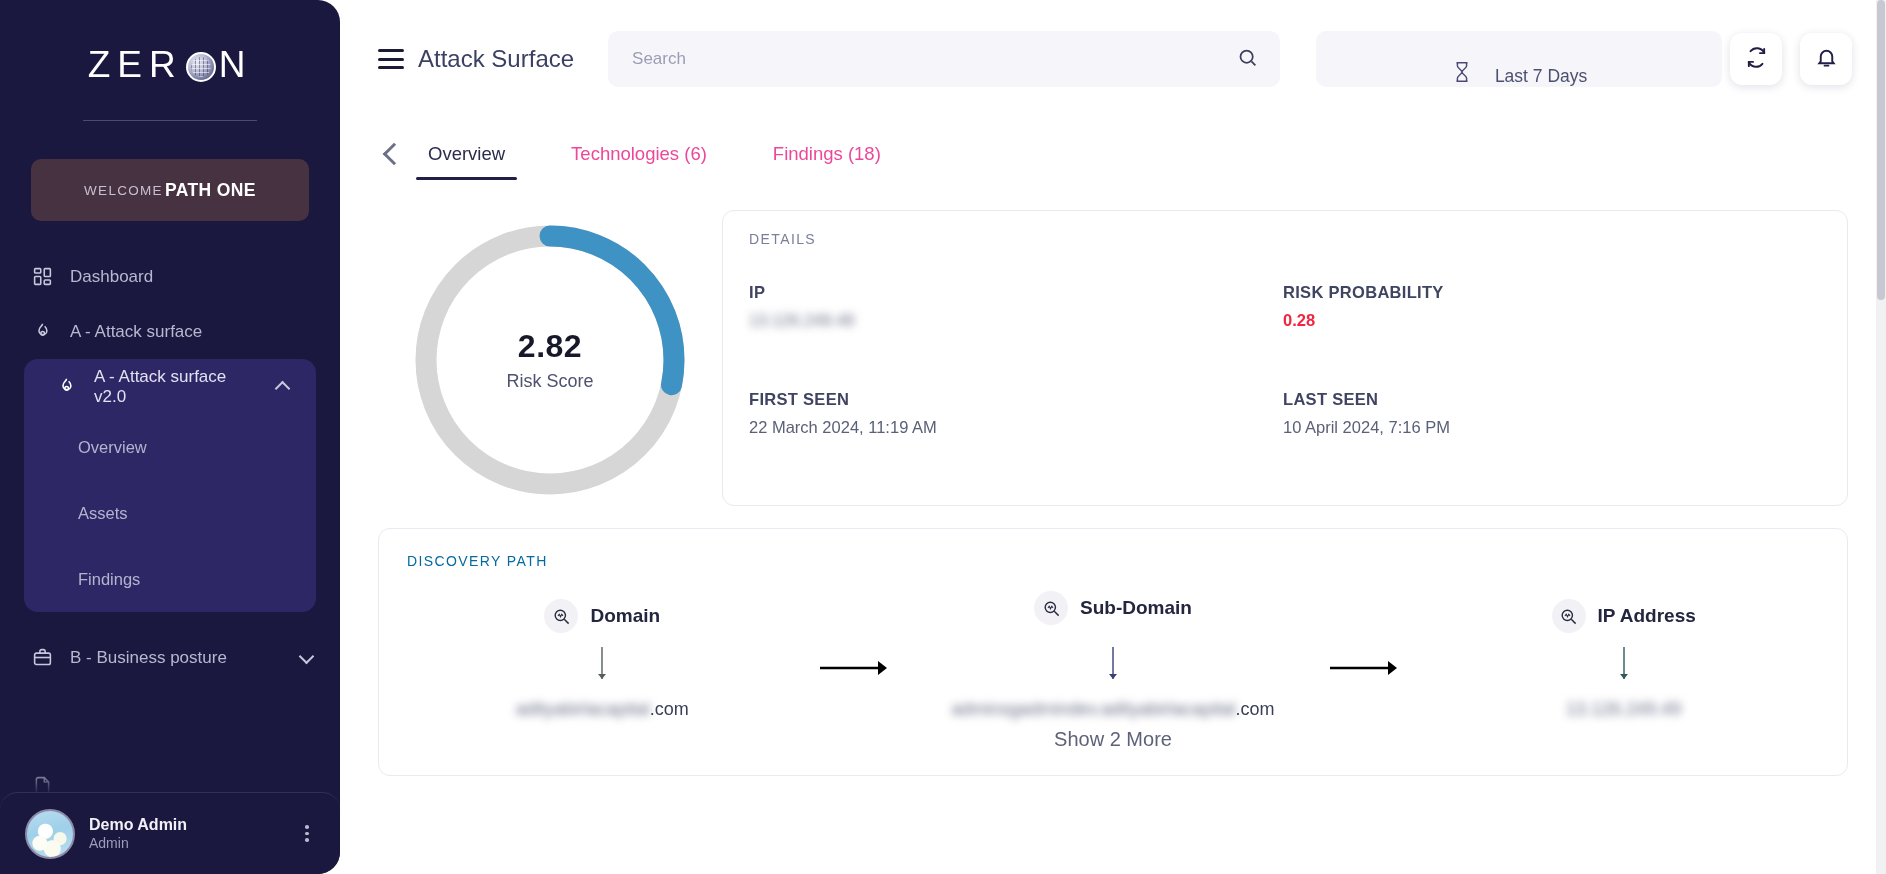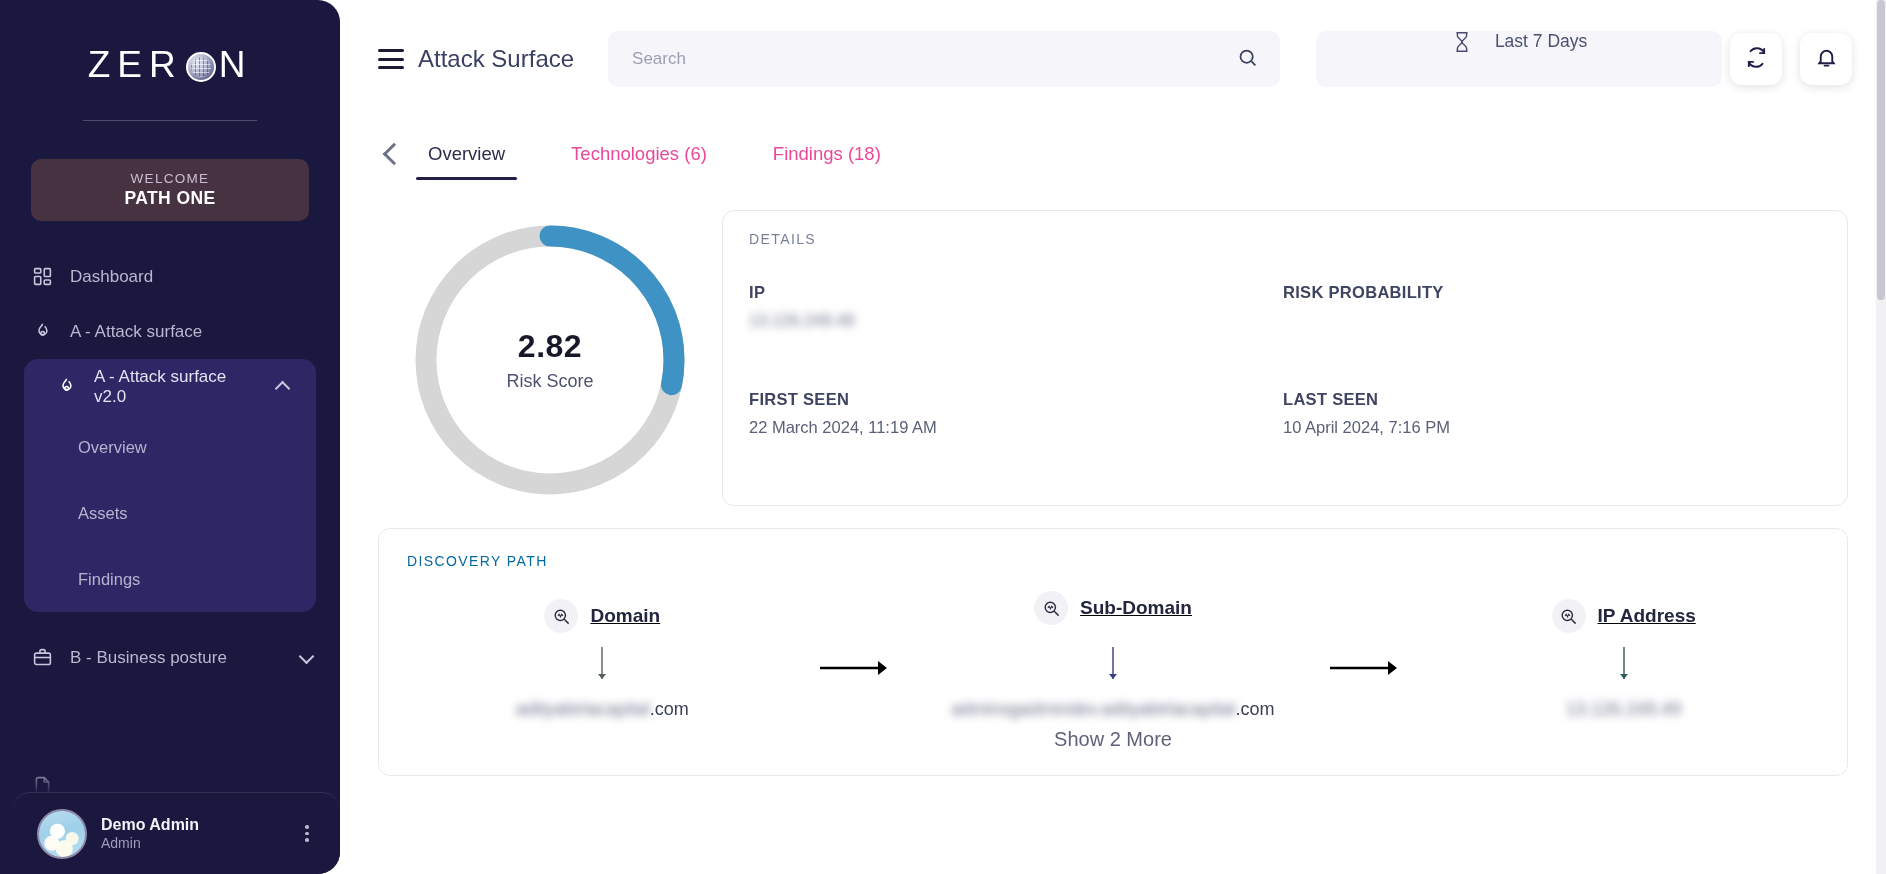--- a/index.html
+++ b/index.html
@@ -33,21 +33,21 @@
   .logo-globe::after {
     content:""; position:absolute; inset:3px; border-radius:50%;
     background:
       repeating-linear-gradient(0deg, rgba(255,255,255,.55) 0 1px, transparent 1px 4px),
       repeating-linear-gradient(90deg, rgba(40,40,80,.45) 0 1px, transparent 1px 4px);
   }
   .logo-divider { width: 174px; height: 1px; background: rgba(255,255,255,0.22); margin: 34px auto 0; }
 
   .welcome-card {
     margin: 38px 31px 0 31px; height: 62px; border-radius: 10px;
-    background: #473242; display: flex; flex-direction: column;
+    background: #473242; display: flex; flex-direction: row;
     align-items: center; justify-content: center; gap: 2px;
   }
   .welcome-label { font-size: 13.5px; letter-spacing: 1.3px; color: #c9bfd2; }
   .welcome-name { font-size: 17.5px; font-weight: 700; color: #ffffff; letter-spacing: .4px; }
 
   .nav { margin-top: 28px; }
   .nav-item {
     display: flex; align-items: center; gap: 17px;
     height: 55px; padding: 0 26px 0 32px; color: #b9b7cf; font-size: 17px;
     cursor: pointer; position: relative;
@@ -70,21 +70,21 @@
   .icon-svg { width: 21px; height: 21px; flex: 0 0 21px; display:block; }
   .nav-fade {
     position: absolute; left: 0; right: 0; bottom: 68px; height: 42px;
     padding-left: 32px; display: flex; align-items: center; gap: 17px;
     color: #b9b7cf; font-size: 17px;
     -webkit-mask-image: linear-gradient(to bottom, #000 0%, transparent 72%);
             mask-image: linear-gradient(to bottom, #000 0%, transparent 72%);
   }
 
   .user-bar {
-    position: absolute; left: 12px; right: 0; bottom: 0; height: 82px;
+    position: absolute; left: 0; right: 0; bottom: 0; height: 82px;
     background: #1b1840; border-top: 1px solid rgba(255,255,255,.10);
     display: flex; align-items: center; padding: 0 22px 0 25px; gap: 14px; border-radius: 18px;
   }
   .avatar {
     width: 50px; height: 50px; border-radius: 50%; flex: 0 0 50px;
     border: 2px solid #8d8aa8;
     background:
       radial-gradient(circle at 28% 70%, #fdfdf5 0 7px, transparent 8px),
       radial-gradient(circle at 55% 82%, #fbfbef 0 8px, transparent 9px),
       radial-gradient(circle at 72% 60%, #f7f7ea 0 6px, transparent 7px),
@@ -110,21 +110,21 @@
     background: #f6f6fa; display: flex; align-items: center; padding: 0 22px 0 24px;
   }
   .search-box input {
     flex: 1; border: 0; outline: 0; background: transparent;
     font-size: 17px; color: #701a75; font-family: inherit;
   }
   .search-box input::placeholder { color: #9b9db4; }
 
   .date-filter {
     margin-left: 36px; width: 406px; height: 56px; border-radius: 10px;
-    background: #f6f6fa; display: flex; align-items: flex-start; justify-content: center;
+    background: #f6f6fa; display: flex; align-items: flex-end; justify-content: center;
     gap: 22px; cursor: pointer;
   }
   .date-filter .df-label { font-size: 17.5px; color: #4b5070; }
 
   .icon-btn {
     width: 52px; height: 52px; border-radius: 12px; background: #ffffff;
     box-shadow: 0 2px 9px rgba(40,40,90,.14);
     display: flex; align-items: center; justify-content: center; cursor: pointer;
   }
   .icon-btn + .icon-btn { margin-left: 18px; }
@@ -175,21 +175,21 @@
   .blurred { filter: blur(4.2px); color: #6a6f88; user-select: none; }
 
   
   .discovery-card {
     margin-top: 22px; border: 1px solid #e9e9f1; border-radius: 12px; background: #fff;
     padding: 24px 28px 30px 28px; height: 248px; position: relative;
   }
   .disc-heading { font-size: 14px; letter-spacing: 1.4px; color: #0369a1; }
   .disc-flow { display: flex; align-items: flex-start; margin-top: 30px; }
   .disc-node { flex: 1; display: flex; flex-direction: column; align-items: center; }
-  .disc-node-head { display: flex; align-items: center; gap: 12px; text-decoration: underline; }
+  .disc-node-head { display: flex; align-items: center; gap: 12px; }
   .disc-badge {
     width: 34px; height: 34px; border-radius: 50%; background: #f2f2f6;
     display: flex; align-items: center; justify-content: center; flex: 0 0 34px;
   }
   .disc-title { font-size: 19px; font-weight: 700; color: #23263f; }
   .disc-down { margin: 12px 0 10px; }
   .disc-value { font-size: 18px; color: #3a3f58; white-space: nowrap; }
   .disc-more { font-size: 20px; color: #5d6279; margin-top: 8px; cursor: pointer; }
   .disc-arrow { width: 120px; flex: 0 0 120px; display: flex; align-items: center; justify-content: center; padding-top: 58px; }
 
@@ -389,20 +389,21 @@
           <div class="card-heading">DETAILS</div>
           <div class="detail-grid">
 
             <div>
               <div class="detail-key">IP</div>
               <div class="detail-val blurred">13.126.249.49</div>
             </div>
 
             <div>
               <div class="detail-key">RISK PROBABILITY</div>
+              <div class="detail-val danger">0.28</div>
             </div>
 
             <div>
               <div class="detail-key">FIRST SEEN</div>
               <div class="detail-val">22 March 2024, 11:19 AM</div>
             </div>
 
             <div>
               <div class="detail-key">LAST SEEN</div>
               <div class="detail-val">10 April 2024, 7:16 PM</div>

